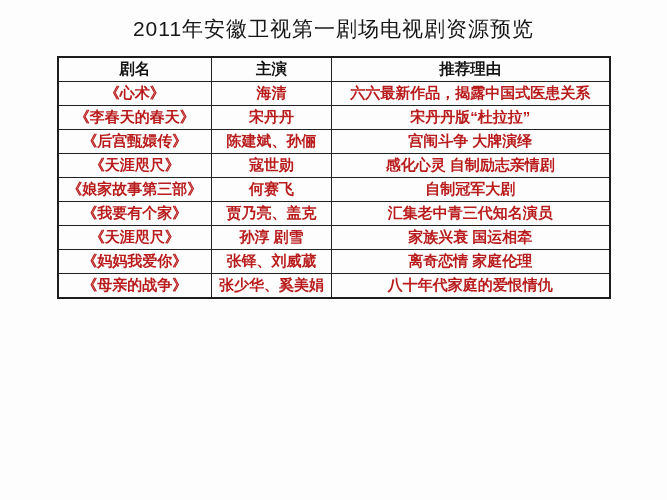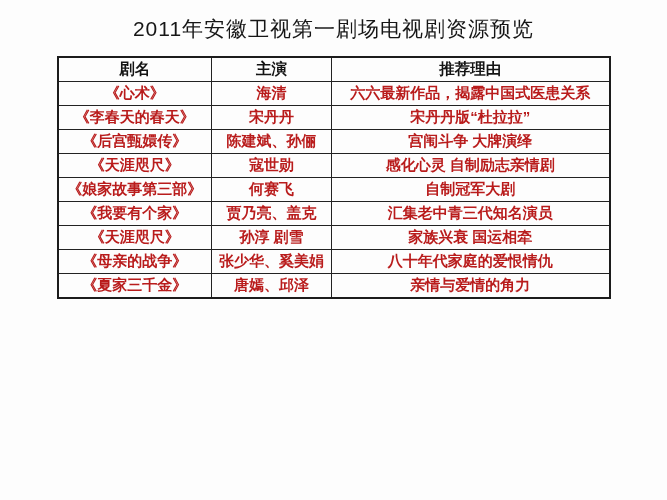--- a/index.html
+++ b/index.html
@@ -109,24 +109,24 @@
         <td>《我要有个家》</td>
         <td>贾乃亮、盖克</td>
         <td>汇集老中青三代知名演员</td>
       </tr>
       <tr>
         <td>《天涯咫尺》</td>
         <td>孙淳 剧雪</td>
         <td>家族兴衰 国运相牵</td>
       </tr>
       <tr>
+        <td>《妈妈我爱你》</td>
+        <td>张铎、刘威葳</td>
+        <td>离奇恋情 家庭伦理</td>
+      </tr>
+      <tr>
         <td>《母亲的战争》</td>
         <td>张少华、奚美娟</td>
         <td>八十年代家庭的爱恨情仇</td>
-      </tr>
-      <tr>
-        <td>《夏家三千金》</td>
-        <td>唐嫣、邱泽</td>
-        <td>亲情与爱情的角力</td>
       </tr>
     </tbody>
   </table>
 </div>
 
 </body></html>

